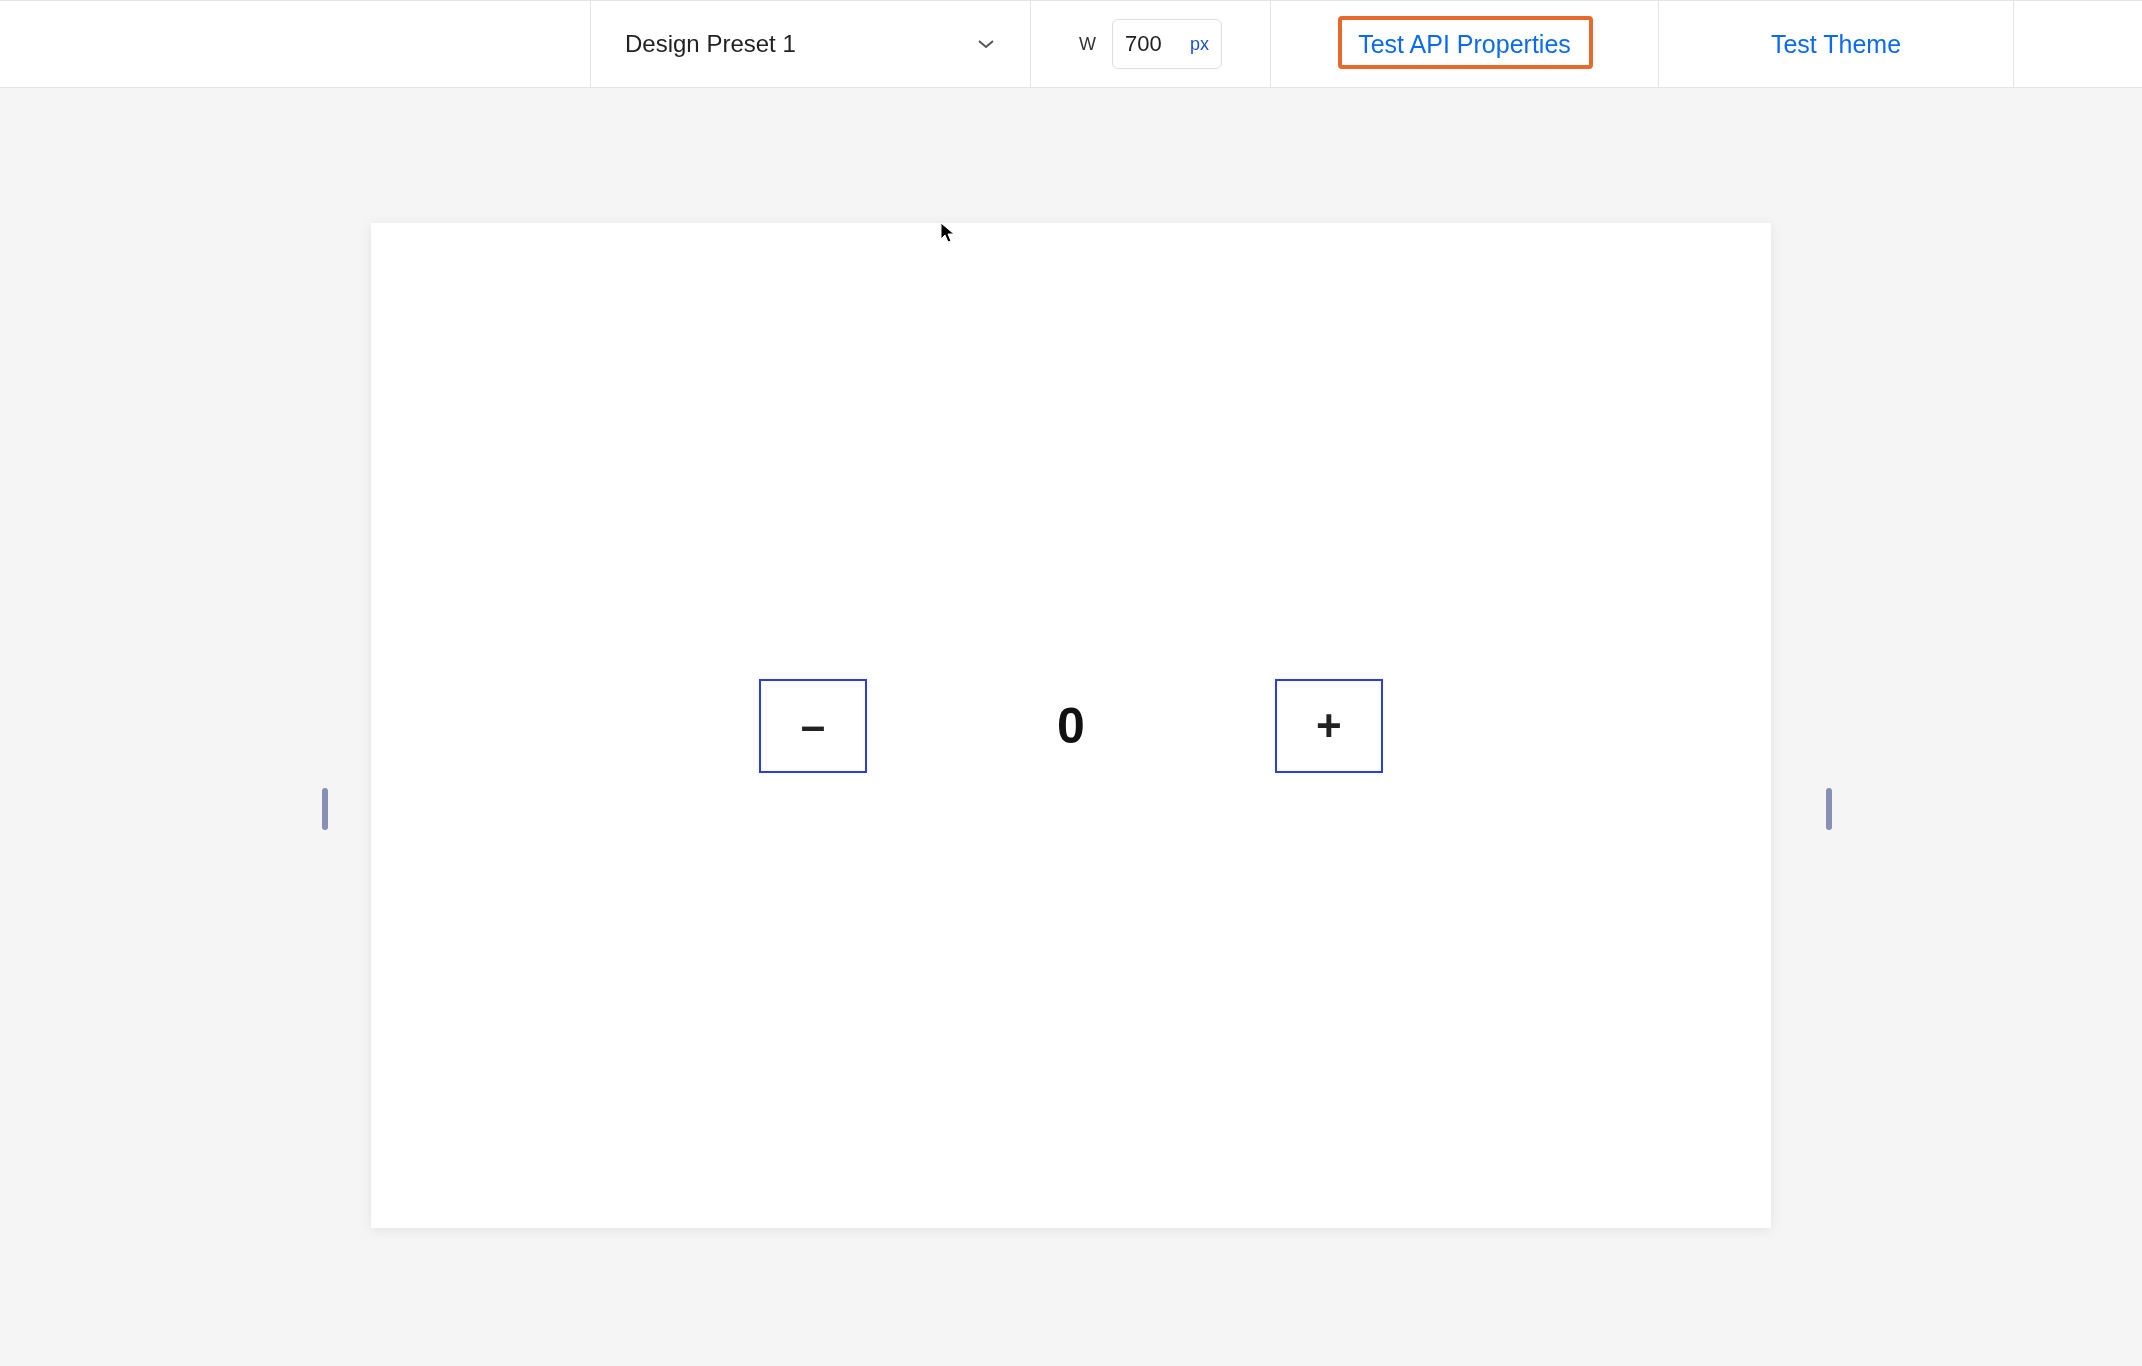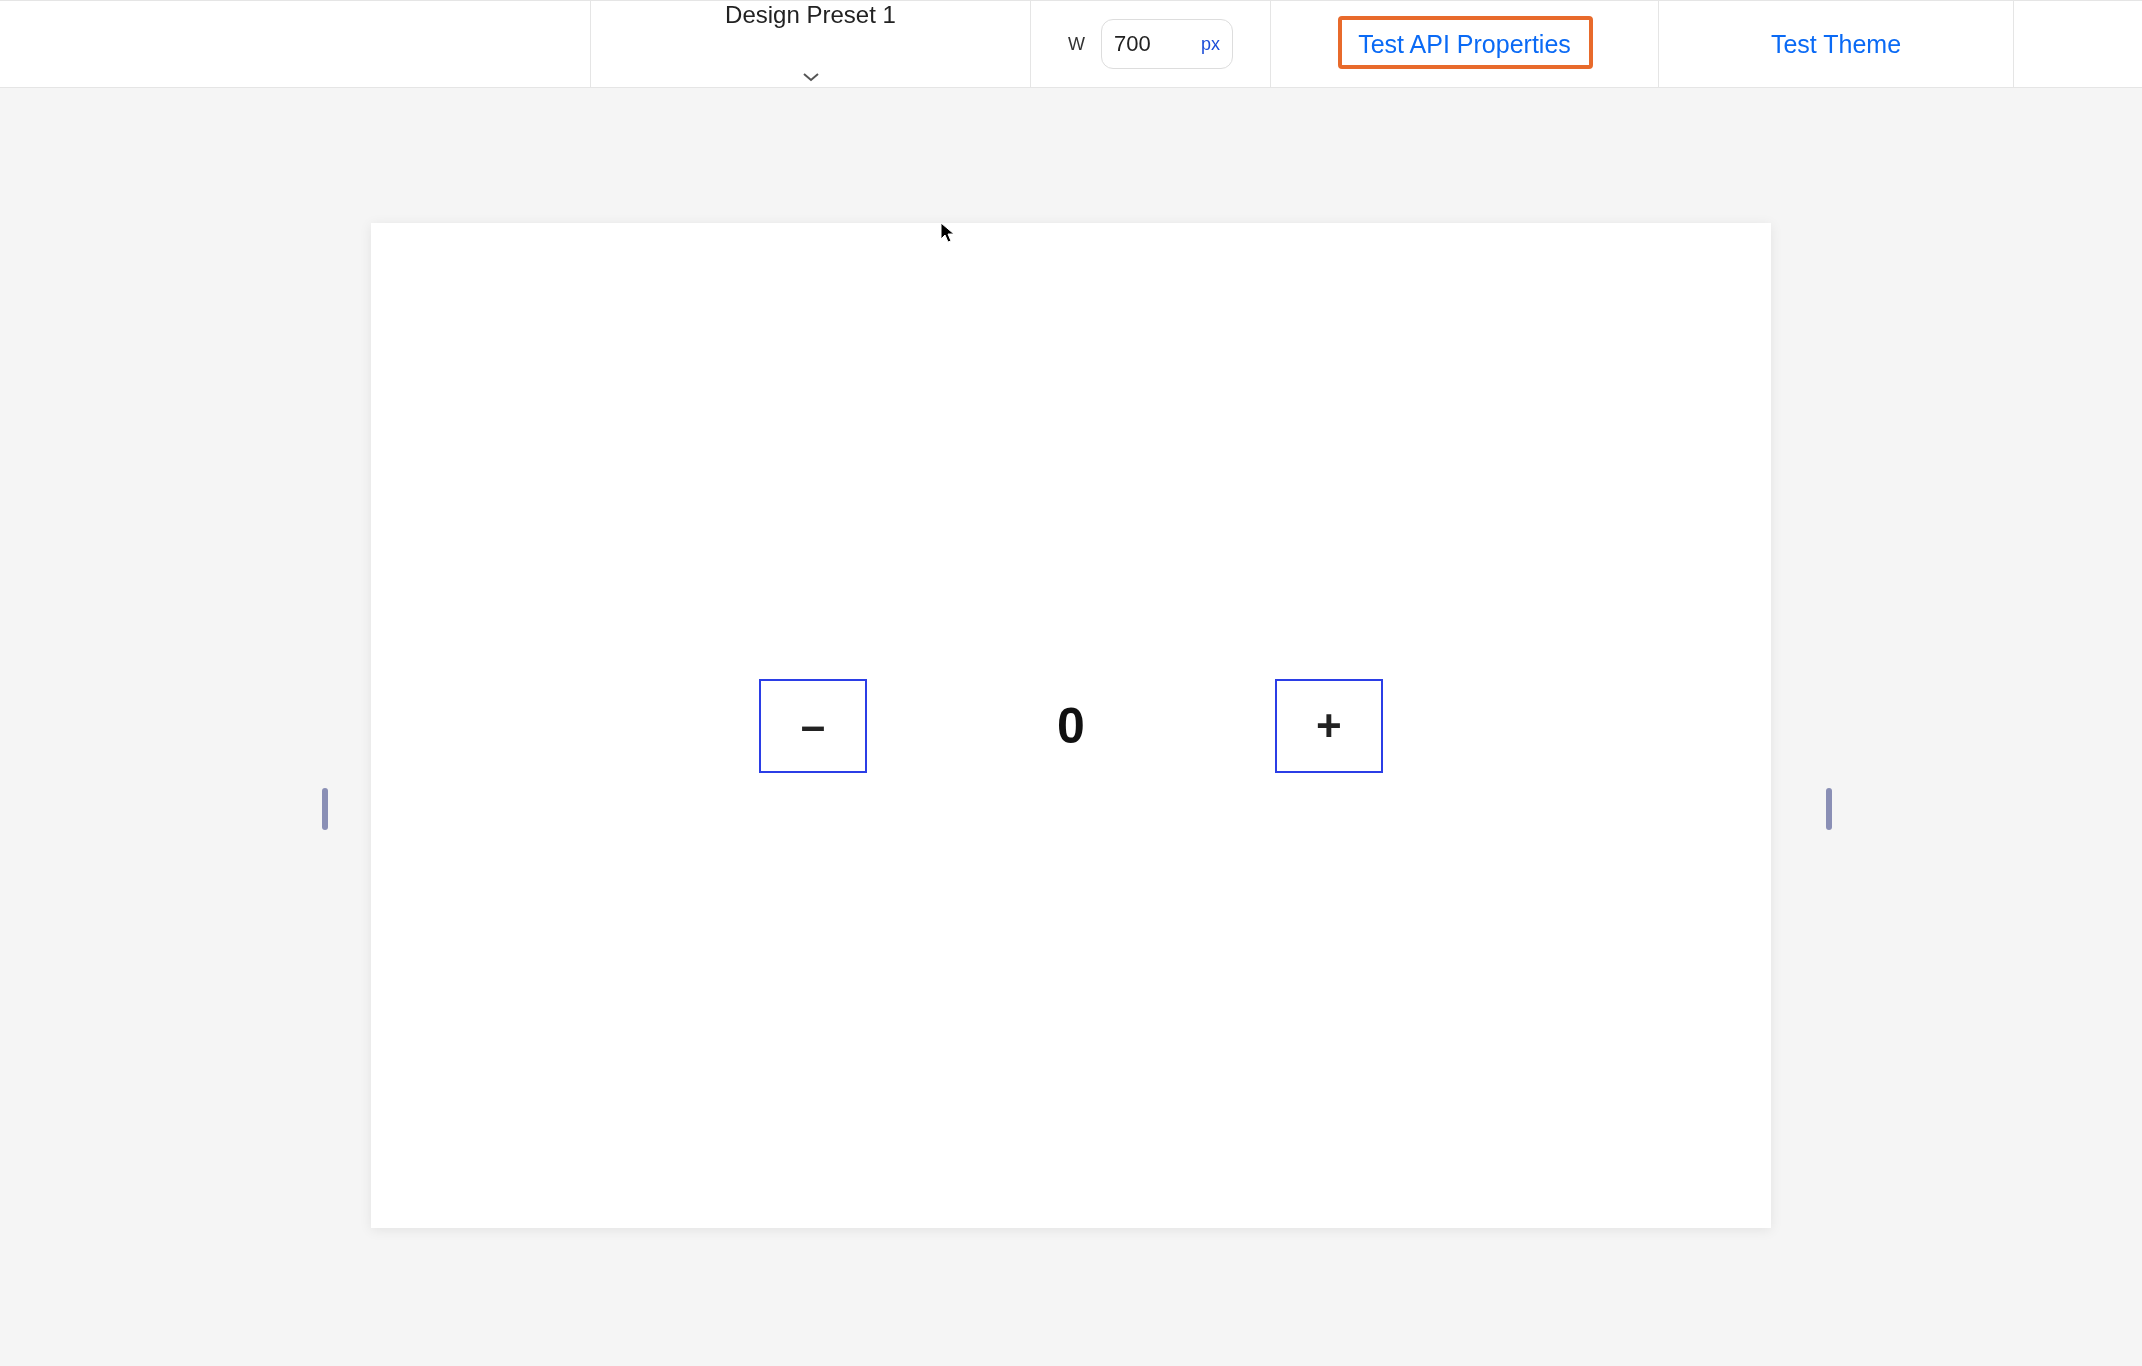--- a/index.html
+++ b/index.html
@@ -32,21 +32,20 @@
       border-left: 1px solid #e5e5e5;
       display: flex;
       align-items: center;
       justify-content: center;
       padding: 0 28px;
     }
     .preset-cell {
       width: 440px;
       justify-content: space-between;
       padding: 0 34px;
-      flex-direction: column;
     }
     .preset-label {
       font-size: 24px;
       color: #222;
       font-weight: 400;
     }
     .chevron-down {
       width: 20px;
       height: 20px;
       display: flex;
@@ -65,24 +64,24 @@
       gap: 16px;
       justify-content: center;
     }
     .width-prefix {
       font-size: 18px;
       color: #333;
       font-weight: 500;
     }
     .width-input-wrap {
       position: relative;
-      width: 132px;
+      width: 110px;
       height: 50px;
       border: 1px solid #ddd;
-      border-radius: 12px;
+      border-radius: 6px;
       display: flex;
       align-items: center;
       padding: 0 12px;
       background: #fff;
     }
     .width-input {
       border: none;
       outline: none;
       width: 60px;
       font-size: 22px;

